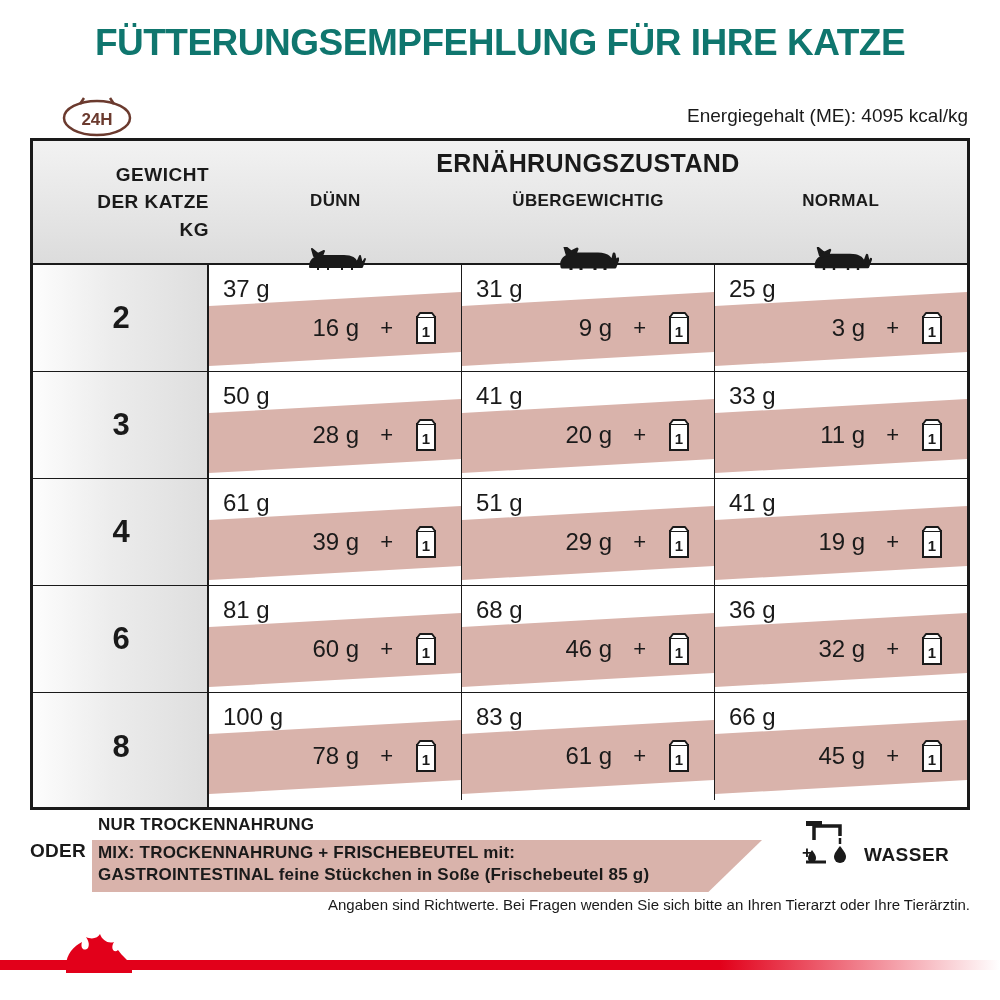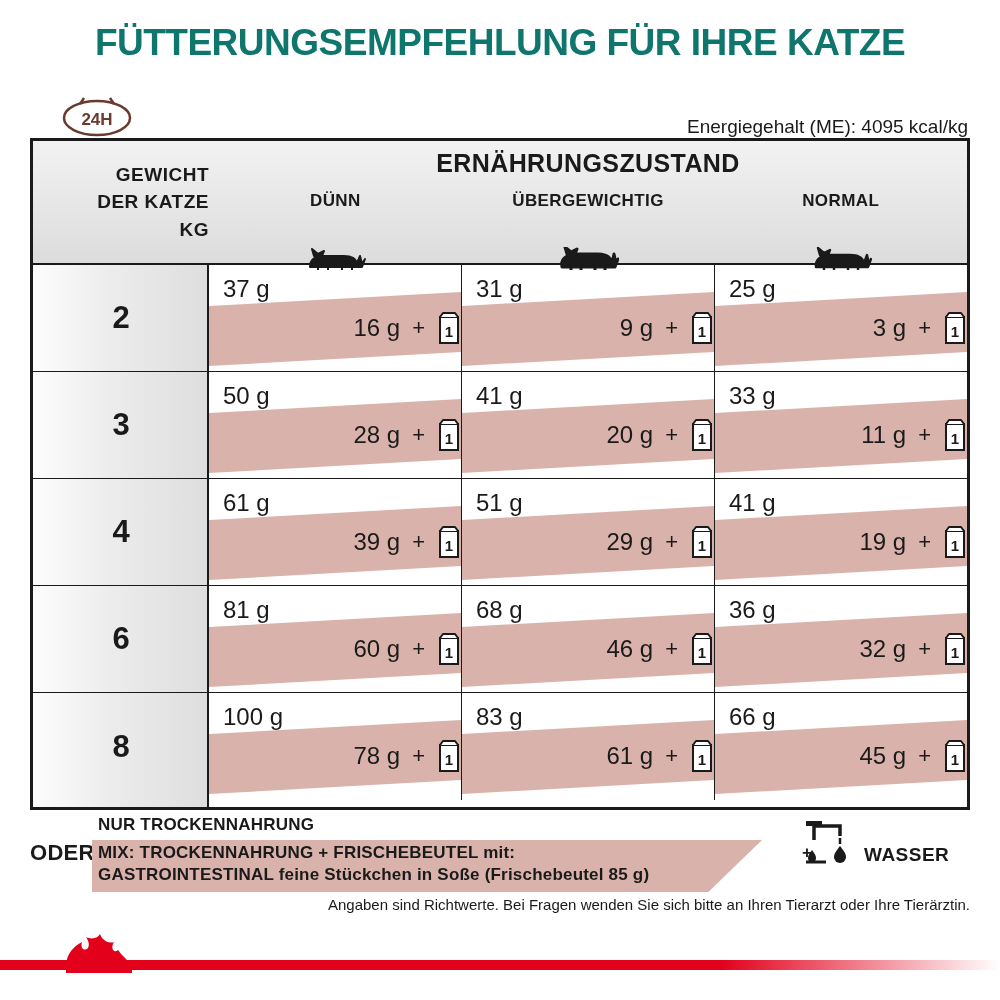--- a/index.html
+++ b/index.html
@@ -19,21 +19,21 @@
     text-align:center;
     color:#0f766e;
     font-size:37px;
     font-weight:bold;
     letter-spacing:-0.5px;
     white-space:nowrap;
   }
 
   
   .energy{
-    position:absolute;top:116px;right:32px;
+    position:absolute;top:105px;right:32px;
     font-size:19px;color:#1a1a1a;
   }
 
   
   .badge24{
     position:absolute;left:60px;top:94px;
     width:74px;height:44px;
   }
   .badge24 svg{display:block;}
 
@@ -103,22 +103,22 @@
     position:absolute;left:14px;top:10px;
     font-size:24px;
   }
   
   .band{
     position:absolute;left:-8px;right:-8px;top:34px;height:60px;
     background:#d9b3ab;
     transform:skewY(-3.2deg);
   }
   .mixline{
-    position:absolute;right:0;top:46px;
-    display:flex;align-items:center;gap:12px;
+    position:absolute;right:23px;top:46px;
+    display:flex;align-items:center;gap:21px;
     font-size:24px;
   }
   .plus{font-size:22px;}
   .pouch{
     width:24px;height:34px;position:relative;
   }
   .pouch svg{display:block;}
 
   .wnums{
     position:absolute;left:0;top:124px;width:176px;bottom:0;
@@ -130,21 +130,21 @@
     box-sizing:border-box;
   }
   .wnum:last-child{border-bottom:none;}
 
   
   .footer{
     position:absolute;left:30px;top:812px;width:940px;height:80px;
   }
   .oder{
     position:absolute;left:0;top:28px;
-    font-weight:bold;font-size:22px;letter-spacing:.3px;
+    font-weight:bold;font-size:19px;letter-spacing:.3px;
   }
   .f-line1{
     position:absolute;left:68px;top:3px;
     font-weight:bold;font-size:17px;letter-spacing:.2px;
   }
   .fband{
     position:absolute;left:62px;top:28px;width:670px;height:52px;
     background:#d9b3ab;
     clip-path:polygon(0 0,100% 0,92% 100%,0 100%);
   }

